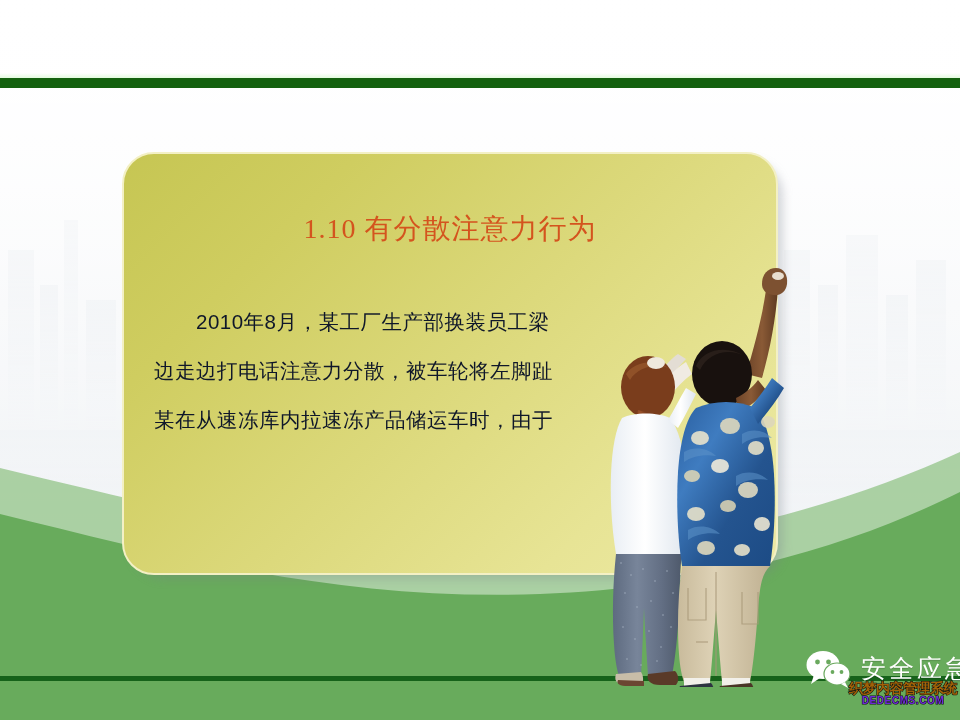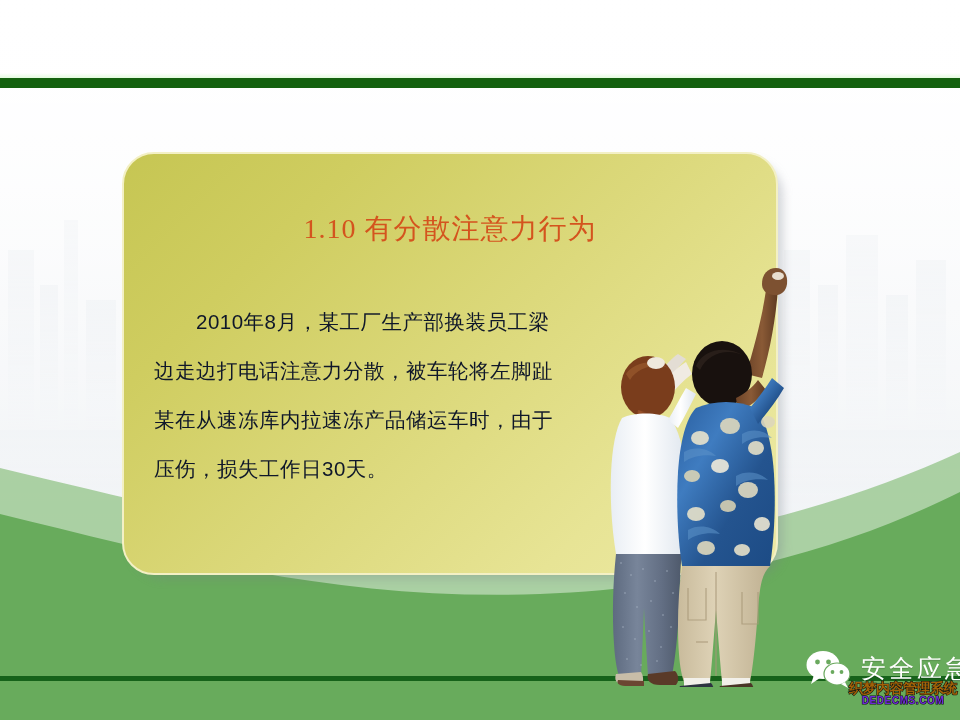--- a/index.html
+++ b/index.html
@@ -238,21 +238,20 @@
   <div class="card-shadow"></div>
   <div class="card"></div>
 
   <div class="card-body">
     <div class="slide-title">1.10 有分散注意力行为</div>
 
     <div class="paragraph">
       <span class="ln indent">2010年8月，某工厂生产部换装员工梁</span>
       <span class="ln">边走边打电话注意力分散，被车轮将左脚趾</span>
       <span class="ln">某在从速冻库内拉速冻产品储运车时，由于</span>
-      <span class="ln">压伤，损失工作日30天。</span>
     </div>
   </div>
 
   <svg class="people" viewBox="0 0 220 425">
     <defs>
       <linearGradient id="jeans" x1="0" y1="0" x2="1" y2="0">
         <stop offset="0%" stop-color="#5e6b80"></stop>
         <stop offset="35%" stop-color="#78859a"></stop>
         <stop offset="70%" stop-color="#636f84"></stop>
         <stop offset="100%" stop-color="#4e596b"></stop>

